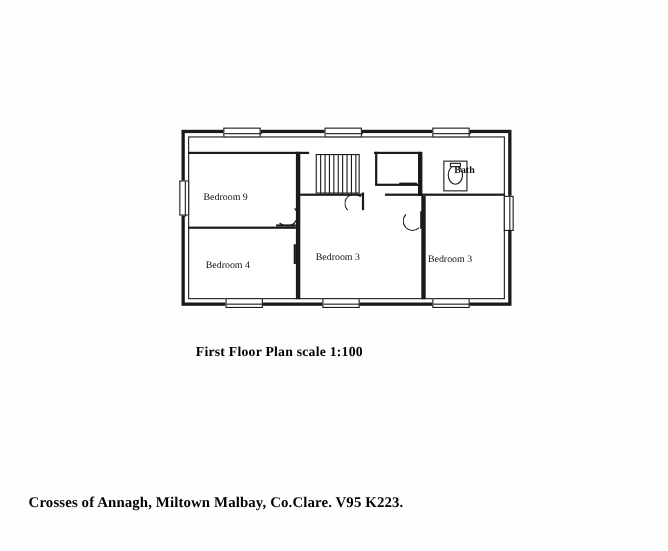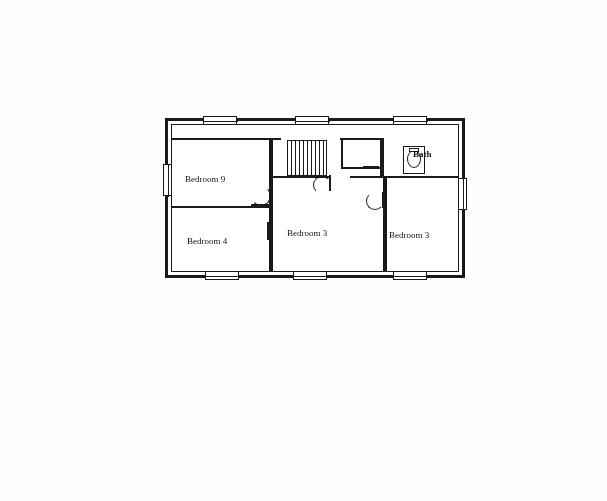--- a/index.html
+++ b/index.html
@@ -235,14 +235,16 @@
     <div class="fixture" style="left:244px; top:30px; width:10px; height:4px;"></div>
 
     <div class="room-label" style="left:20px; top:56px;">Bedroom 9</div>
     <div class="room-label" style="left:22px; top:118px;">Bedroom 4</div>
     <div class="room-label" style="left:122px; top:110px;">Bedroom 3</div>
     <div class="room-label" style="left:224px; top:112px;">Bedroom 3</div>
     <div class="room-label bold" style="left:248px; top:31px;">Bath</div>
 
   </div>
 
+  <div id="plan-caption">First Floor Plan  scale 1:100</div>
+  <div id="address-caption">Crosses of Annagh, Miltown Malbay, Co.Clare. V95 K223.</div>
 
 </div>
 
 </body></html>

